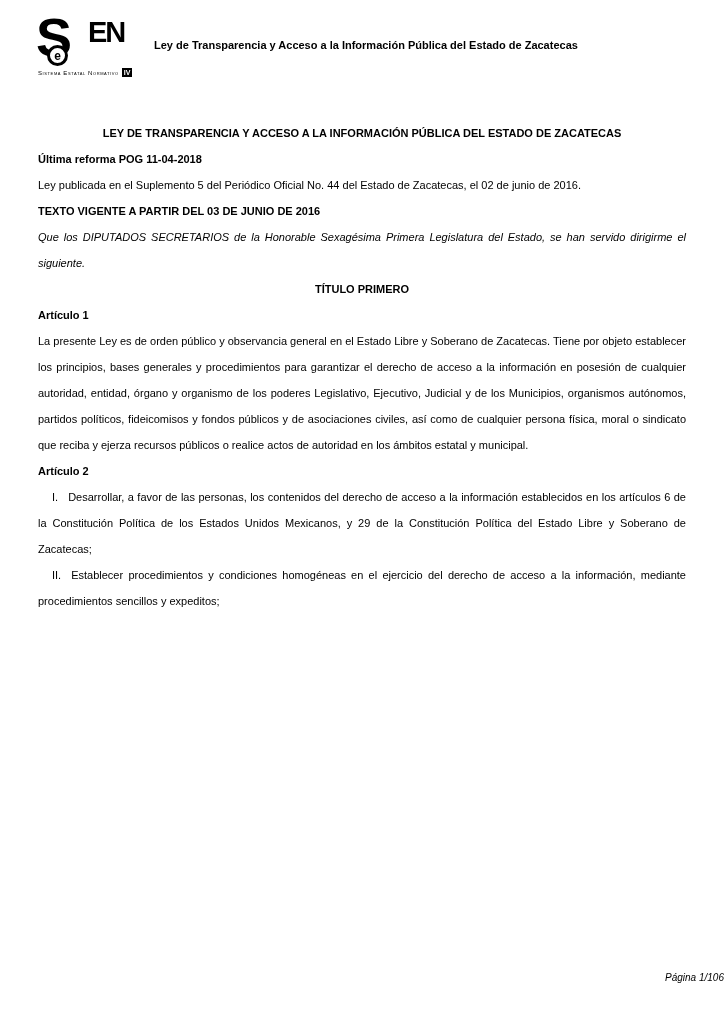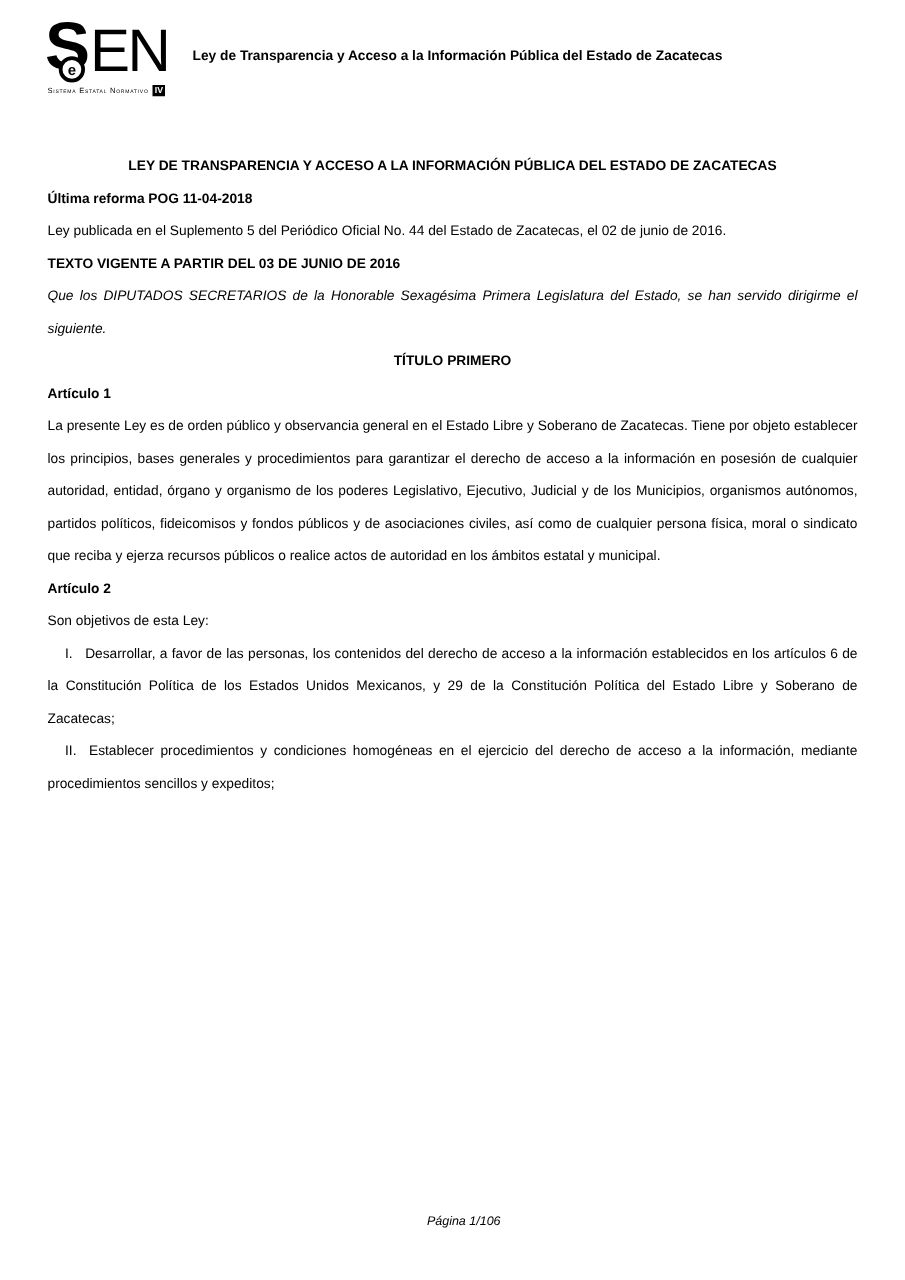--- a/index.html
+++ b/index.html
@@ -16,21 +16,21 @@
   
   .header { position:absolute; top:22px; left:36px; right:36px; display:flex; align-items:flex-start; }
   .logo { position:relative; width:112px; height:62px; flex:0 0 auto; }
   .logo-s { position:absolute; left:0; top:-12px; font-size:54px; font-weight:bold; line-height:1; }
   .logo-e {
     position:absolute; left:11px; top:23px; width:15px; height:15px;
     border:3px solid #000; border-radius:50%;
     display:flex; align-items:center; justify-content:center;
     font-size:12px; font-weight:bold; background:#fff; line-height:1;
   }
-  .logo-en { position:absolute; left:36px; top:-4px; font-size:48px; font-weight:400; letter-spacing:-2px; line-height:1; }
+  .logo-en { position:absolute; left:52px; top:-4px; font-size:29px; font-weight:700; letter-spacing:-2px; line-height:1; }
   .logo-sub { position:absolute; left:2px; top:46px; display:flex; align-items:center; gap:3px; white-space:nowrap; }
   .logo-tagline { font-size:6px; letter-spacing:0.6px; font-variant:small-caps; }
   .logo-iv { background:#000; color:#fff; font-size:7px; font-weight:bold; padding:0 2px; line-height:9px; }
   .header-title { font-weight:bold; font-size:11px; padding-top:16px; padding-left:6px; line-height:1.3; }
 
   
   .content { position:absolute; top:120px; left:38px; right:38px; font-size:11px; line-height:26px; }
   .content p { margin:0; }
   .b { font-weight:bold; }
   .center { text-align:center; }
@@ -44,21 +44,21 @@
   .m-art1 { margin-top:28px; }
   .m-art2 { margin-top:4px; }
   .m-item1 { margin-top:4px; text-indent:0; }
   .m-item2 { margin-top:18px; }
   .list-item { text-align:justify; }
   .list-item .num { display:inline-block; margin-left:14px; margin-right:10px; }
 
   
   .footer {
     position:absolute; left:18px; right:0; top:972px;
-    text-align:center; font-size:10px; font-style:italic;
+    text-align:right; font-size:10px; font-style:italic;
   }
 </style>
 </head>
 <body>
 
 <div class="page">
 
   <div class="header">
     <div class="logo">
       <span class="logo-s">S</span>
@@ -81,21 +81,20 @@
 
     <p class="m-que just">Que los DIPUTADOS SECRETARIOS de la Honorable Sexagésima Primera Legislatura del Estado, se han servido dirigirme el siguiente.</p>
 
     <p class="b center m-titulo">TÍTULO PRIMERO</p>
 
 
     <p class="b m-art1">Artículo 1</p>
     <p class="just">La presente Ley es de orden público y observancia general en el Estado Libre y Soberano de Zacatecas. Tiene por objeto establecer los principios, bases generales y procedimientos para garantizar el derecho de acceso a la información en posesión de cualquier autoridad, entidad, órgano y organismo de los poderes Legislativo, Ejecutivo, Judicial y de los Municipios, organismos autónomos, partidos políticos, fideicomisos y fondos públicos y de asociaciones civiles, así como de cualquier persona física, moral o sindicato que reciba y ejerza recursos públicos o realice actos de autoridad en los ámbitos estatal y municipal.</p>
 
     <p class="b m-art2">Artículo 2</p>
-    <p>Son objetivos de esta Ley:</p>
 
     <p class="list-item m-item1"><span class="num">I.</span><span>Desarrollar, a favor de las personas, los contenidos del derecho de acceso a la información establecidos en los artículos 6 de la Constitución Política de los Estados Unidos Mexicanos, y 29 de la Constitución Política del Estado Libre y Soberano de Zacatecas;</span></p>
 
     <p class="list-item m-item2"><span class="num">II.</span><span>Establecer procedimientos y condiciones homogéneas en el ejercicio del derecho de acceso a la información, mediante procedimientos sencillos y expeditos;</span></p>
   </div>
 
   <div class="footer">Página 1/106</div>
 
 </div>
 

